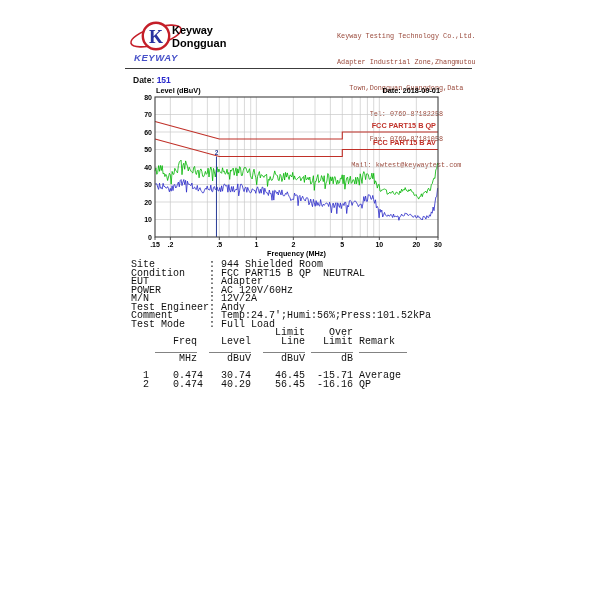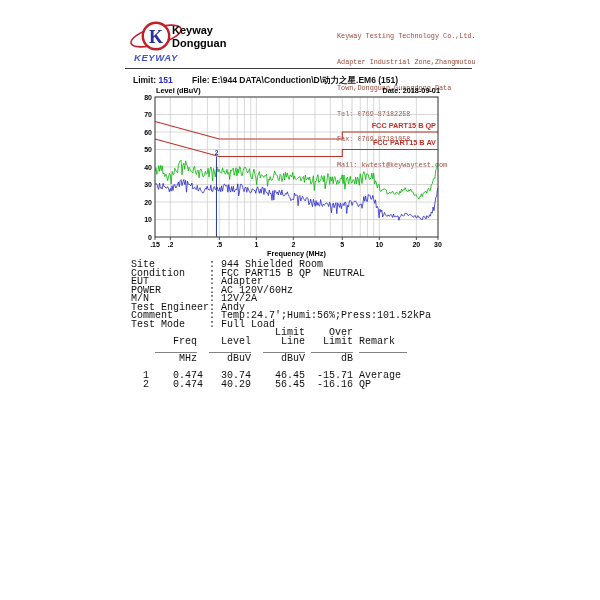--- a/index.html
+++ b/index.html
@@ -3,21 +3,21 @@
 <meta charset="utf-8">
 <style>
   html,body{margin:0;padding:0;background:#ffffff;}
   #page{position:relative;width:600px;height:600px;background:#ffffff;overflow:hidden;
         font-family:"Liberation Sans",sans-serif;color:#111;}
   .abs{position:absolute;}
 
   
   #brand-name{left:172px;top:24px;font-size:11px;font-weight:bold;line-height:13px;color:#000;}
   #address{left:337px;top:15px;font-family:"Liberation Mono","DejaVu Sans Mono",monospace;
-           font-size:6.8px;line-height:8.6px;color:#9a4a3c;white-space:pre;}
+           font-size:6.8px;line-height:8.6px;color:#9a4a3c;white-space:pre;text-align:center;}
   #divider{left:125px;top:68px;width:347px;height:0;border-top:1.5px solid #3c3c3c;}
 
   
   #infobar{left:133px;top:75px;font-size:8.5px;font-weight:bold;white-space:pre;}
   #infobar .blue{color:#2828cc;margin-top:12px;}
   #file-info{left:192px;top:75px;font-size:8.5px;font-weight:bold;}
 
   
   #chart-wrap{left:125px;top:84px;width:355px;height:178px;}
 
@@ -48,22 +48,21 @@
     <div>Keyway Testing Technology Co.,Ltd.</div>
     <div>Adapter Industrial Zone,Zhangmutou</div>
     <div>Town,Dongguan,Guangdong,Data</div>
     <div>Tel: 0769-87182258</div>
     <div>Fax: 0769-87181058</div>
     <div>Mail: kwtest@keywaytest.com</div>
   </div>
 
   <div class="abs" id="divider"></div>
 
-  <div class="abs" id="infobar"><span>Limit: </span><span class="blue">151</span></div>
-  <div class="abs" id="file-info">File: E:\944 DATA\Conduction\D\动力之星.EM6  (151)</div>
+  <div class="abs" id="infobar"><span>Date: </span><span class="blue">151</span></div>
 
   <div class="abs" id="chart-wrap">
     <svg id="chart" width="355" height="178" viewBox="0 0 355 178">
         <line x1="45.36601544820199" y1="13" x2="45.36601544820199" y2="153" stroke="#c8c8c8" stroke-width="0.7"></line>
         <line x1="67.02319784333102" y1="13" x2="67.02319784333102" y2="153" stroke="#c8c8c8" stroke-width="0.7"></line>
         <line x1="82.389213291533" y1="13" x2="82.389213291533" y2="153" stroke="#c8c8c8" stroke-width="0.7"></line>
         <line x1="94.30802083987446" y1="13" x2="94.30802083987446" y2="153" stroke="#c8c8c8" stroke-width="0.7"></line>
         <line x1="104.04639568666204" y1="13" x2="104.04639568666204" y2="153" stroke="#c8c8c8" stroke-width="0.7"></line>
         <line x1="112.28007430065877" y1="13" x2="112.28007430065877" y2="153" stroke="#c8c8c8" stroke-width="0.7"></line>
         <line x1="119.41241113486403" y1="13" x2="119.41241113486403" y2="153" stroke="#c8c8c8" stroke-width="0.7"></line>

